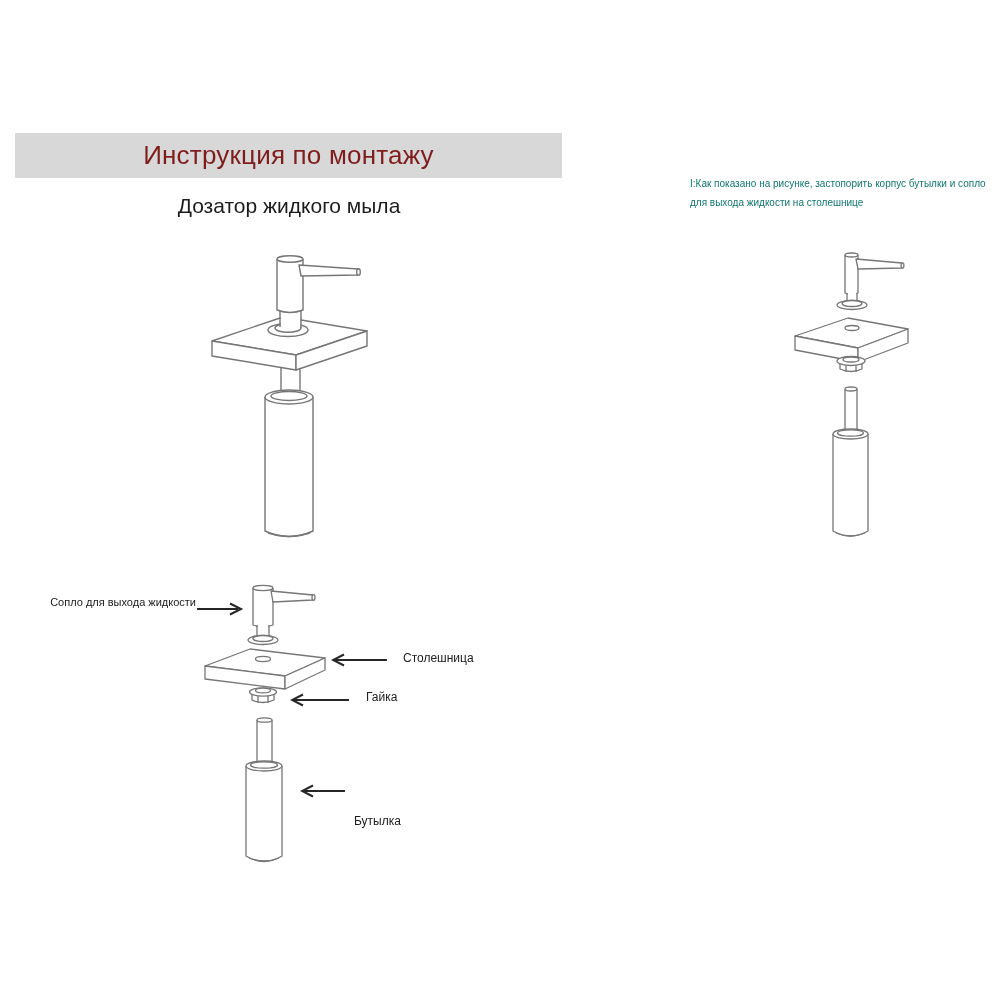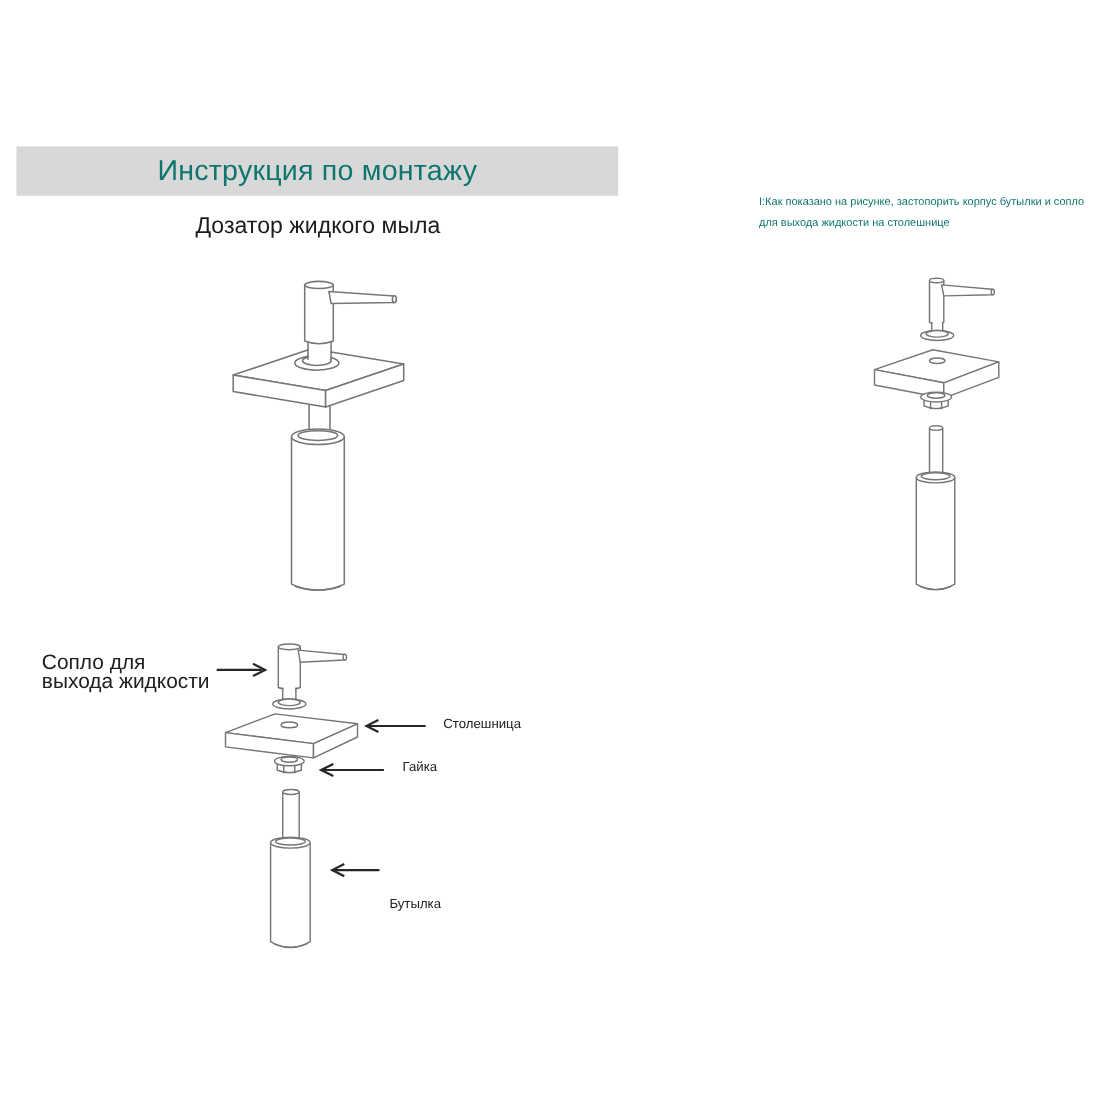--- a/index.html
+++ b/index.html
@@ -5,31 +5,31 @@
   html,body{margin:0;padding:0;}
   body{
     width:1000px;height:1000px;background:#ffffff;position:relative;
     font-family:"Liberation Sans",sans-serif;color:#1f1f1f;overflow:hidden;
   }
   .abs{position:absolute;}
   .banner{
     left:15px;top:133px;width:547px;height:45px;background:#d8d8d8;
     display:flex;align-items:center;justify-content:center;
   }
-  .banner-title{font-size:26px;color:#0f766e;letter-spacing:.2px;}
+  .banner-title{font-size:26px;color:#7f1d1d;letter-spacing:.2px;}
   .subtitle{
     left:139px;top:194px;width:300px;text-align:center;
     font-size:21px;color:#1c1c1c;
   }
   .note{
     left:690px;top:175px;width:305px;
     font-size:10px;line-height:18.5px;color:#0f766e;
   }
   .lbl{font-size:12px;color:#202020;white-space:nowrap;}
-  .lbl-multi{font-size:19px;line-height:17px;text-align:left;white-space:normal;}
+  .lbl-multi{font-size:11px;line-height:17px;text-align:right;white-space:normal;}
   svg.fig{overflow:visible;}
   .fig *{vector-effect:non-scaling-stroke;}
 </style>
 </head>
 <body>
 
 <div class="abs banner">
   <span class="banner-title">Инструкция по монтажу</span>
 </div>
 <div class="abs subtitle">Дозатор жидкого мыла</div>

